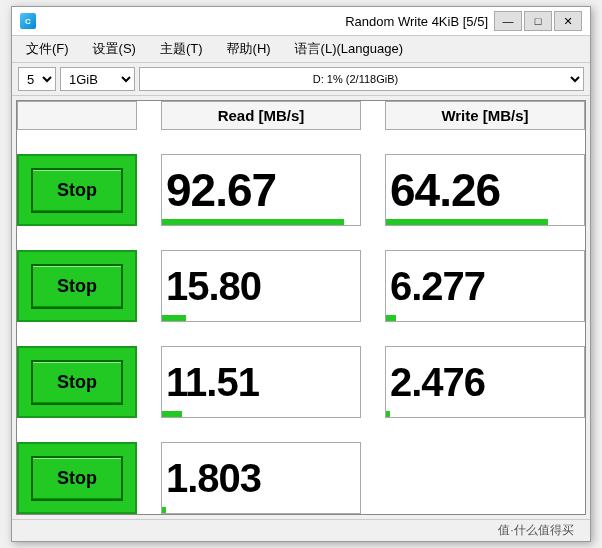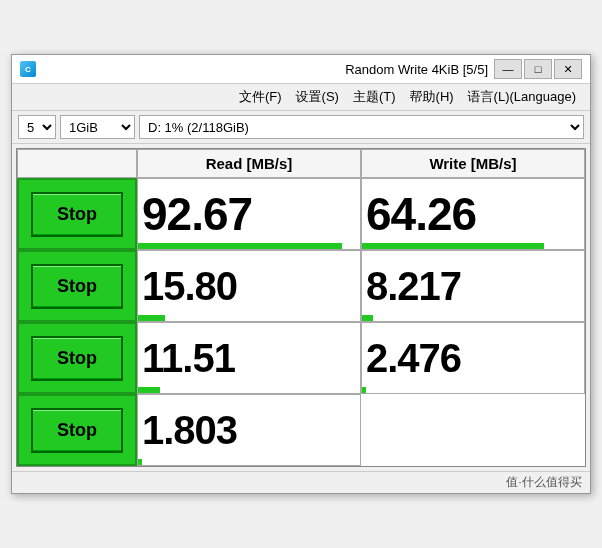--- a/index.html
+++ b/index.html
@@ -47,23 +47,22 @@
       cursor: pointer;
       display: flex;
       align-items: center;
       justify-content: center;
     }
     .menu-bar {
       background: #f0f0f0;
       border-bottom: 1px solid #ccc;
       padding: 2px 8px;
       display: flex;
-      gap: 2px;
-      font-size: 13px;
-      justify-content: flex-end;
+      gap: 12px;
+      font-size: 13px;
     }
     .menu-item {
       padding: 2px 6px;
       cursor: pointer;
     }
     .toolbar {
       background: #f0f0f0;
       padding: 4px 6px;
       display: flex;
       align-items: center;
@@ -73,34 +72,36 @@
     .select-control {
       height: 24px;
       font-size: 13px;
       border: 1px solid #aaa;
       background: white;
       padding: 0 4px;
     }
     .drive-select {
       flex: 1;
       height: 24px;
-      font-size: 13px;
+      font-size: 11px;
       border: 1px solid #aaa;
       background: white;
       padding: 0 4px;
+      text-align: center;
     }
     .main-content {
       padding: 4px;
       background: #f0f0f0;
     }
     .benchmark-grid {
       display: grid;
       grid-template-columns: 120px 1fr 1fr;
       border: 1px solid #888;
       background: white;
+      gap: 24px;
     }
     
     .header-cell {
       padding: 5px 8px;
       font-weight: bold;
       font-size: 15px;
       text-align: center;
       border: 1px solid #aaa;
       background: #f5f5f5;
     }
@@ -151,21 +152,21 @@
       font-size: 40px;
       font-weight: 900;
       font-family: Arial, sans-serif;
       letter-spacing: -1px;
     }
     .first-row .value-text {
       font-size: 46px;
     }
     .status-bar {
       border-top: 1px solid #ccc;
-      padding: 2px 8px;
+      padding: 2px 16px;
       font-size: 12px;
       color: #555;
       text-align: right;
       background: #f0f0f0;
     }
     
     .app-icon {
       width: 16px;
       height: 16px;
       background: linear-gradient(135deg, #4fc3f7, #0288d1);
@@ -239,21 +240,21 @@
       </div>
 
       <div class="stop-cell">
         <button class="stop-btn">Stop</button>
       </div>
       <div class="value-cell">
         <span class="value-text">15.80</span>
         <div class="bar" style="width:12%"></div>
       </div>
       <div class="value-cell">
-        <span class="value-text">8.217</span>
+        <span class="value-text">6.277</span>
         <div class="bar" style="width:5%"></div>
       </div>
 
       <div class="stop-cell">
         <button class="stop-btn">Stop</button>
       </div>
       <div class="value-cell">
         <span class="value-text">11.51</span>
         <div class="bar" style="width:10%"></div>
       </div>

